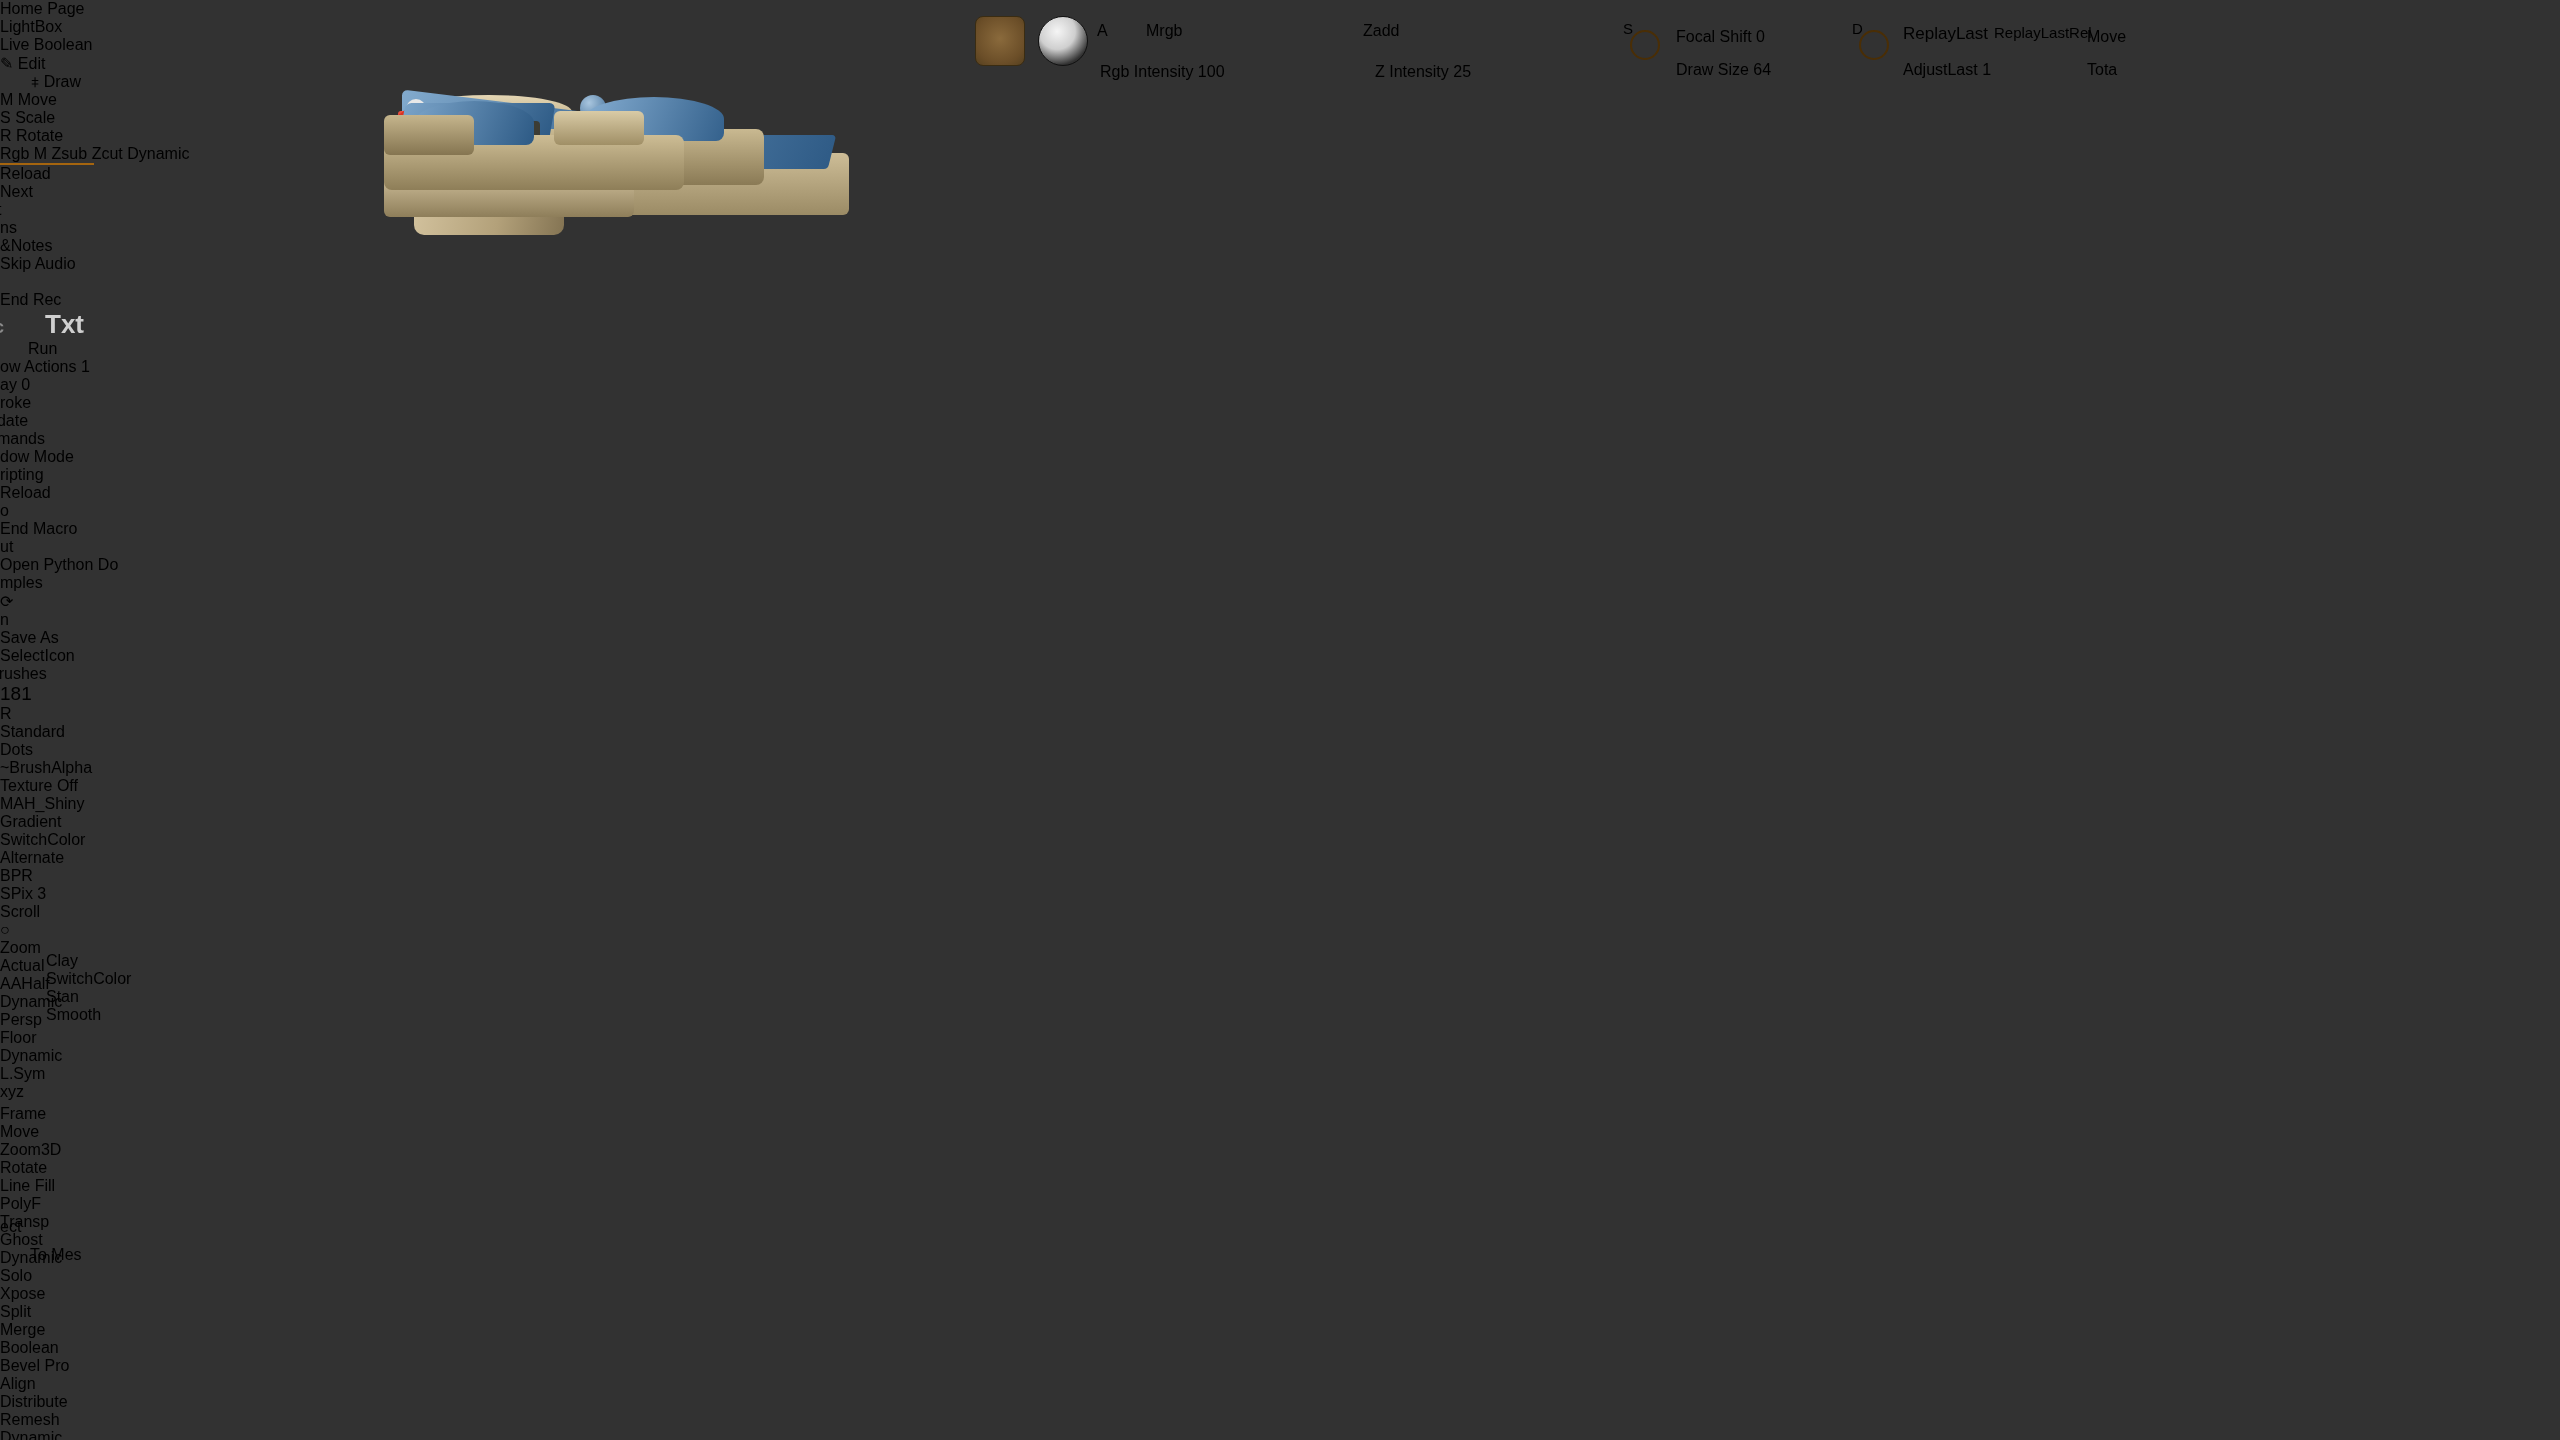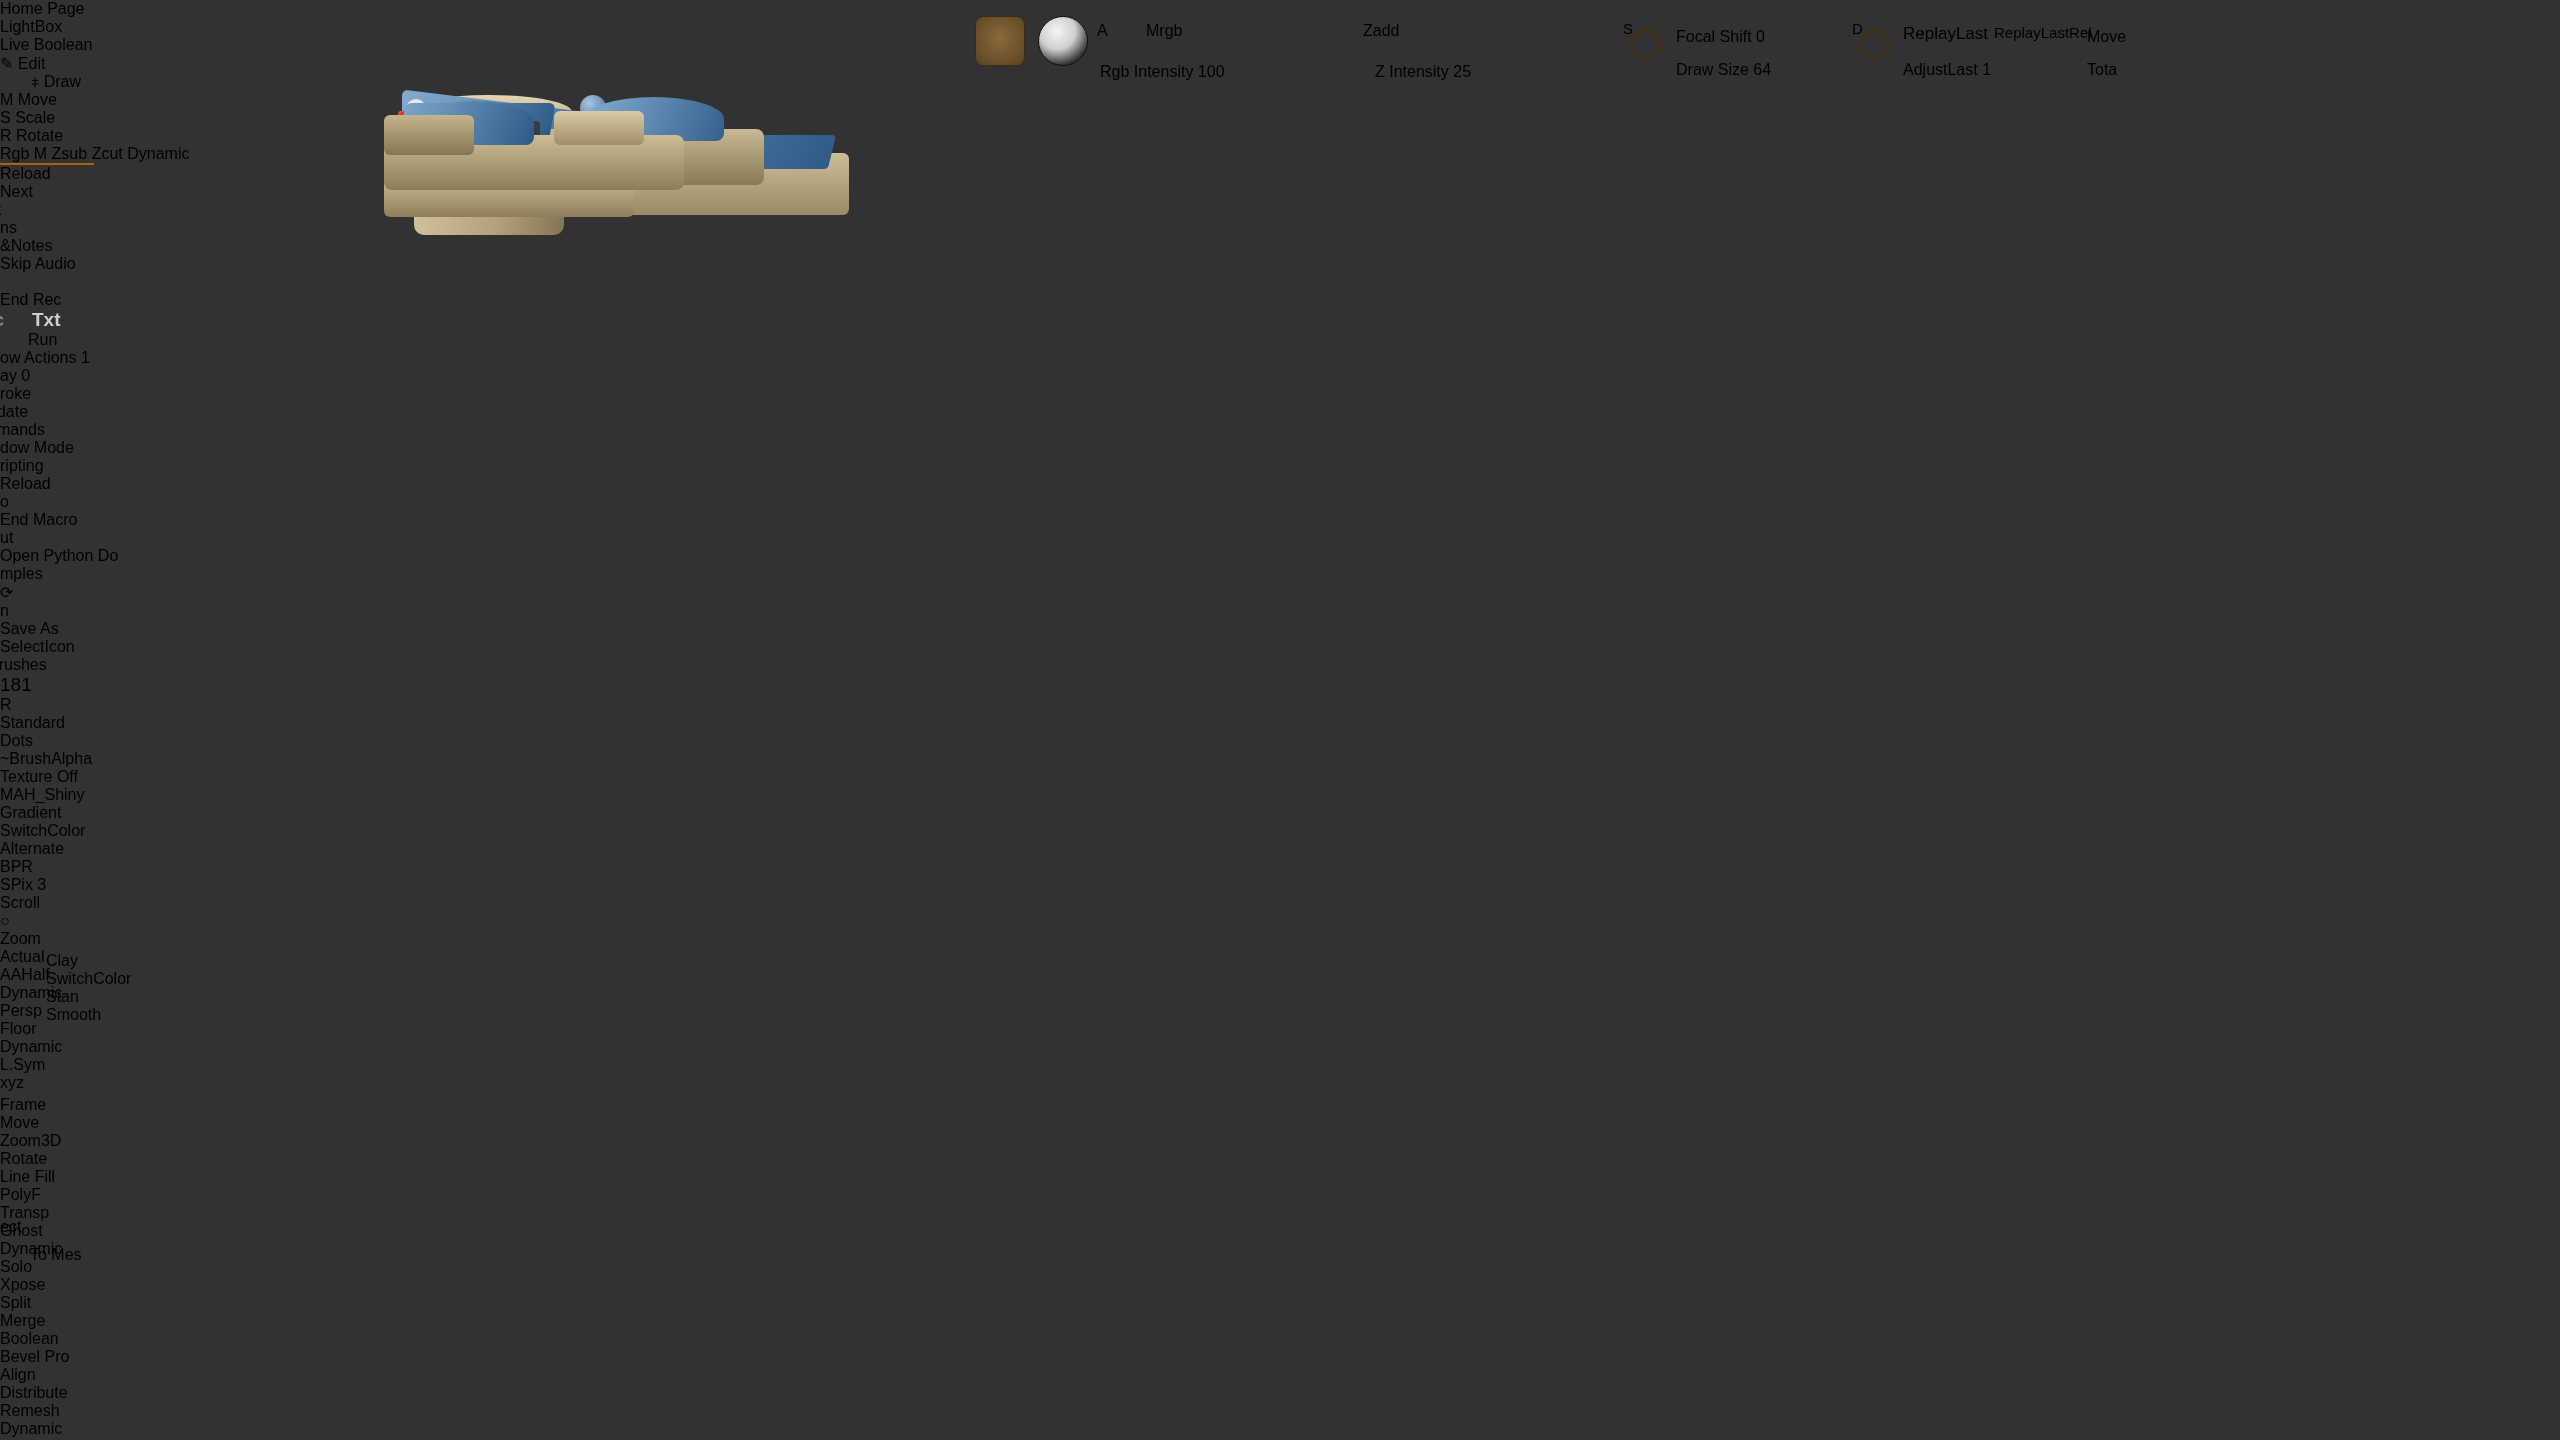--- a/index.html
+++ b/index.html
@@ -272,21 +272,21 @@
         <div class="tbtn">Skip Audio</div>
       </div>
       <div class="trow">
         <div class="tbtn wide" style="margin-left:-12px;border-radius:0 8px 8px 0;">e</div>
       </div>
       <div class="tspace"></div>
       <div class="trow">
         <div class="tstub"></div>
         <div class="tbtn dim">End Rec</div>
       </div>
-      <div class="trow"><span style="color:#8a8a8a;font-weight:700;font-size:18px;margin-left:-6px;">c</span><span style="color:#cfcfcf;font-weight:700;font-size:19px;margin-left:28px;">Txt</span><div class="tbtn orange" style="margin-left:28px;width:62px;justify-content:center;">Run</div></div>
+      <div class="trow"><span style="color:#8a8a8a;font-weight:700;font-size:18px;margin-left:-6px;">c</span><span style="color:#cfcfcf;font-weight:700;font-size:26px;margin-left:41px;">Txt</span><div class="tbtn orange" style="margin-left:28px;width:62px;justify-content:center;">Run</div></div>
       <div class="tspace"></div>
       <div class="tsld"><span>ow Actions 1</span><i></i></div>
       <div class="tsld"><span>ay 0</span><i></i></div>
       <div class="tsld"><span>roke</span><i></i></div>
       <div class="trow">
         <div class="tbtn wide" style="margin-left:-12px;border-radius:0 8px 8px 0;">odate</div>
       </div>
       <div class="tspace"></div>
       <div class="trow">
         <div class="tbtn wide" style="margin-left:-12px;border-radius:0 8px 8px 0;">nmands</div>

